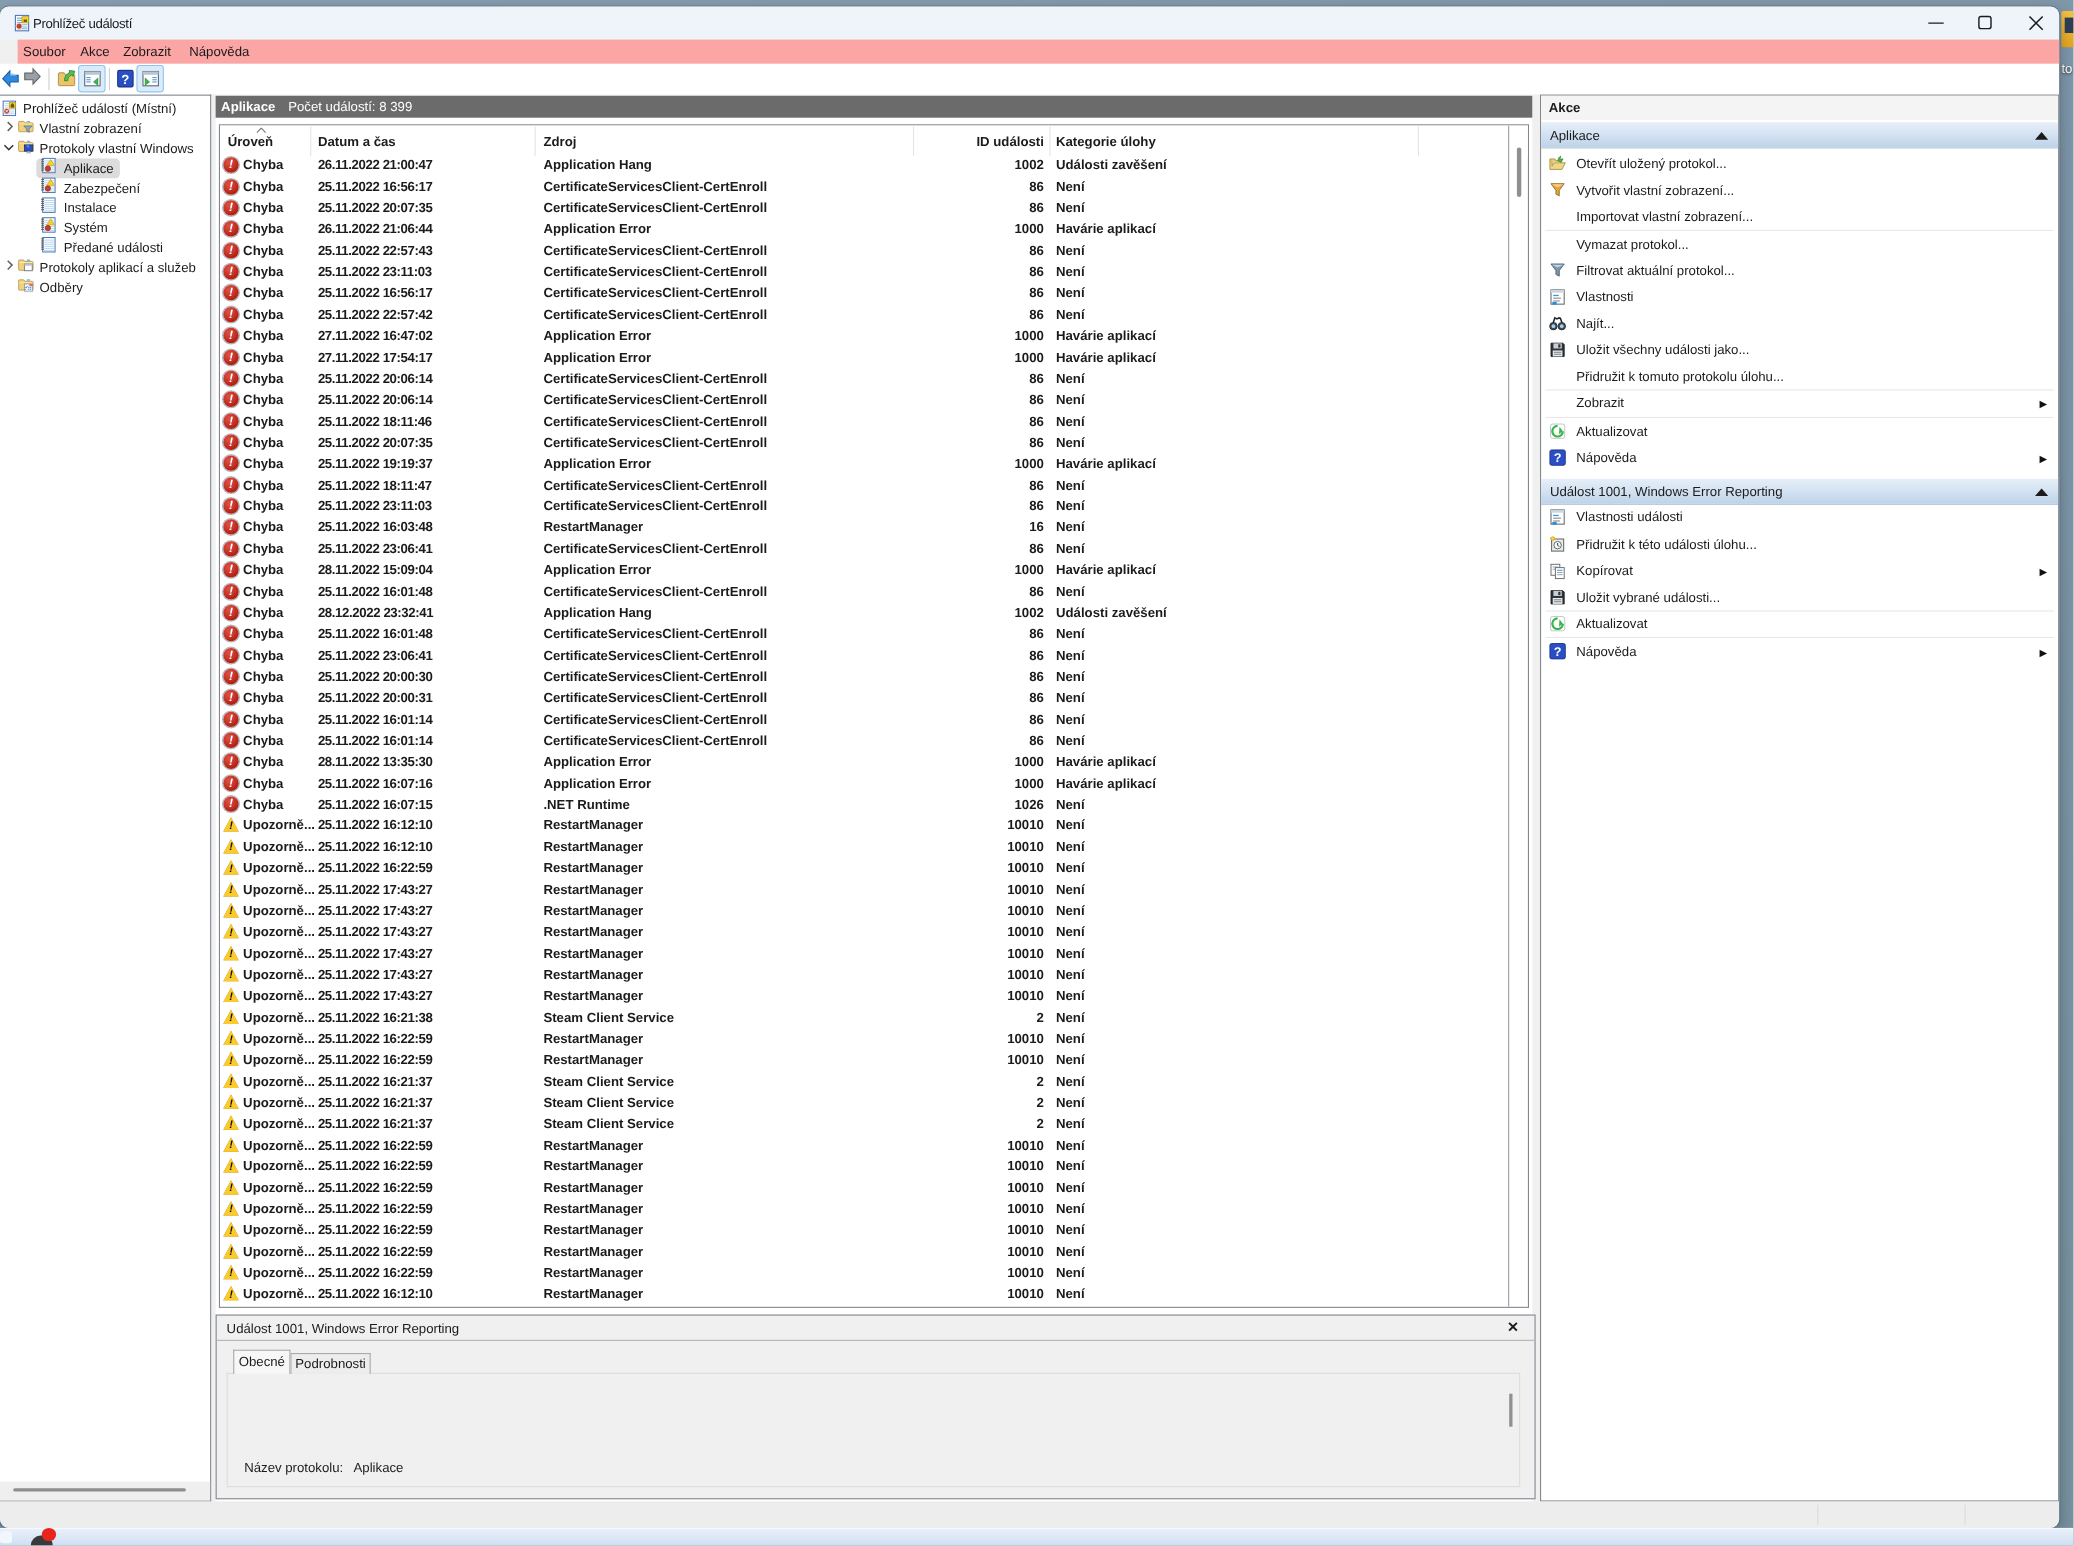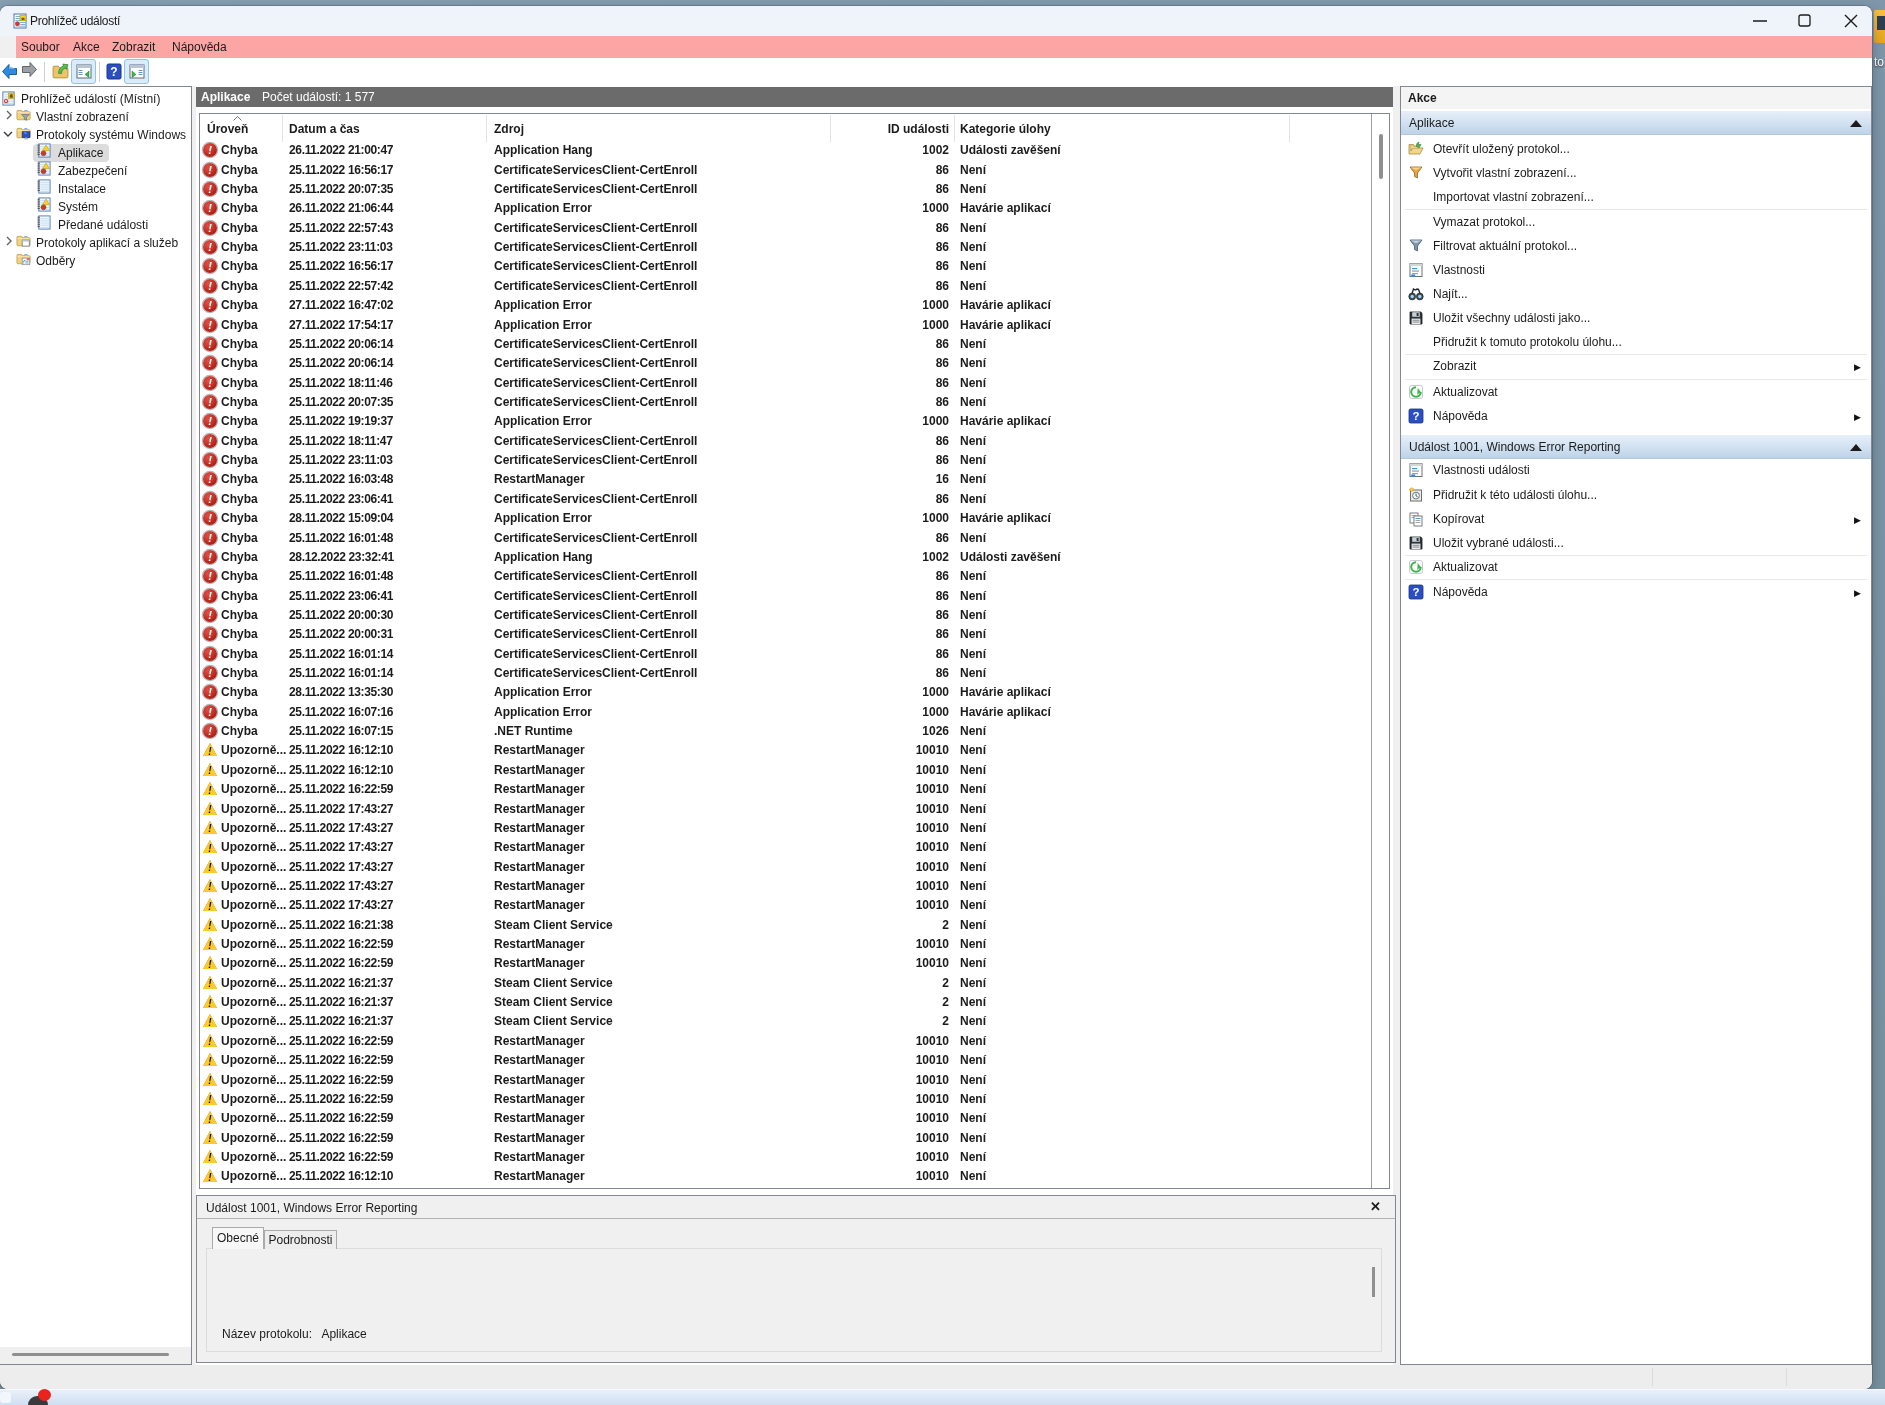--- a/index.html
+++ b/index.html
@@ -185,21 +185,21 @@
         </svg>
       <svg class="ti" style="left:16px;top:38px" viewBox="0 0 16 16">
           <path d="M1 4.6 Q1 3.6 2 3.6 L5.6 3.6 Q6.3 3.6 6.6 4.2 L7 5 L14 5 Q15 5 15 6 L15 12.6 Q15 13.6 14 13.6 L2 13.6 Q1 13.6 1 12.6 Z" fill="#f3d27c" stroke="#b5954d" stroke-width=".8"></path>
           <path d="M1.6 5.6 L14.4 5.6 L14.4 6.4 L1.6 6.4 Z" fill="#fbe8b4"></path>
           <rect x="8.8" y="3.1" width="3.4" height="1.4" rx=".4" fill="#7fb2e5"></rect>
           <rect x="6.6" y="7.2" width="8.2" height="6" fill="#2b50c8" stroke="#16306e" stroke-width=".8"></rect>
           <path d="M8 7.8 L11 7.8 L11 10 Z" fill="#7c9af0"></path>
           <rect x="9.6" y="13.2" width="2.2" height="1.4" fill="#9aa9b8"></rect>
           <rect x="8.4" y="14.4" width="4.6" height=".9" fill="#9aa9b8"></rect>
         </svg>
-      <div class="trow" style="left:36px;top:39px">Protokoly systému Windows</div>
+      <div class="trow" style="left:36px;top:39px">Protokoly vlastní Windows</div>
       <svg class="ti" style="left:36px;top:56px" viewBox="0 0 16 16">
           <rect x="3" y="1" width="12" height="14" fill="#fff" stroke="#4a78b8" stroke-width="1"></rect>
           <g stroke="#a9cde9" stroke-width=".8">
             <path d="M4.5 3.5 H14"></path>
             <path d="M4.5 5.5 H14"></path>
             <path d="M4.5 7.5 H14"></path>
             <path d="M4.5 9.5 H14"></path>
             <path d="M4.5 11.5 H14"></path>
             <path d="M4.5 13.5 H14"></path>
           </g>
@@ -323,21 +323,21 @@
           <rect x="10.2" y="12.2" width="1.2" height="1.2" fill="#5a9bd5"></rect>
           <rect x="12" y="12.2" width="1.2" height="1.2" fill="#5a9bd5"></rect>
         </svg>
       <div class="trow" style="left:36px;top:165px">Odběry</div>
       <div class="hlane"></div>
         <div class="hscroll"></div>
     </div>
     <div class="center">
       <div class="dbar">
           <b style="position:absolute;left:5px">Aplikace</b>
-          <span style="position:absolute;left:66px">Počet událostí: 1 577</span>
+          <span style="position:absolute;left:66px">Počet událostí: 8 399</span>
         </div>
       <div class="tablewrap">
         <div class="thead">
           <svg class="sortup" viewBox="0 0 9 5">
               <path d="M.5 4.5 L4.5 .5 L8.5 4.5" fill="none" stroke="#777" stroke-width="1"></path>
             </svg>
           <span style="position:absolute;left:7px;top:8px">Úroveň</span>
           <span style="position:absolute;left:89px;top:8px">Datum a čas</span>
           <span style="position:absolute;left:294px;top:8px">Zdroj</span>
           <span style="position:absolute;left:630px;top:8px;width:119px;text-align:right">ID události</span>

